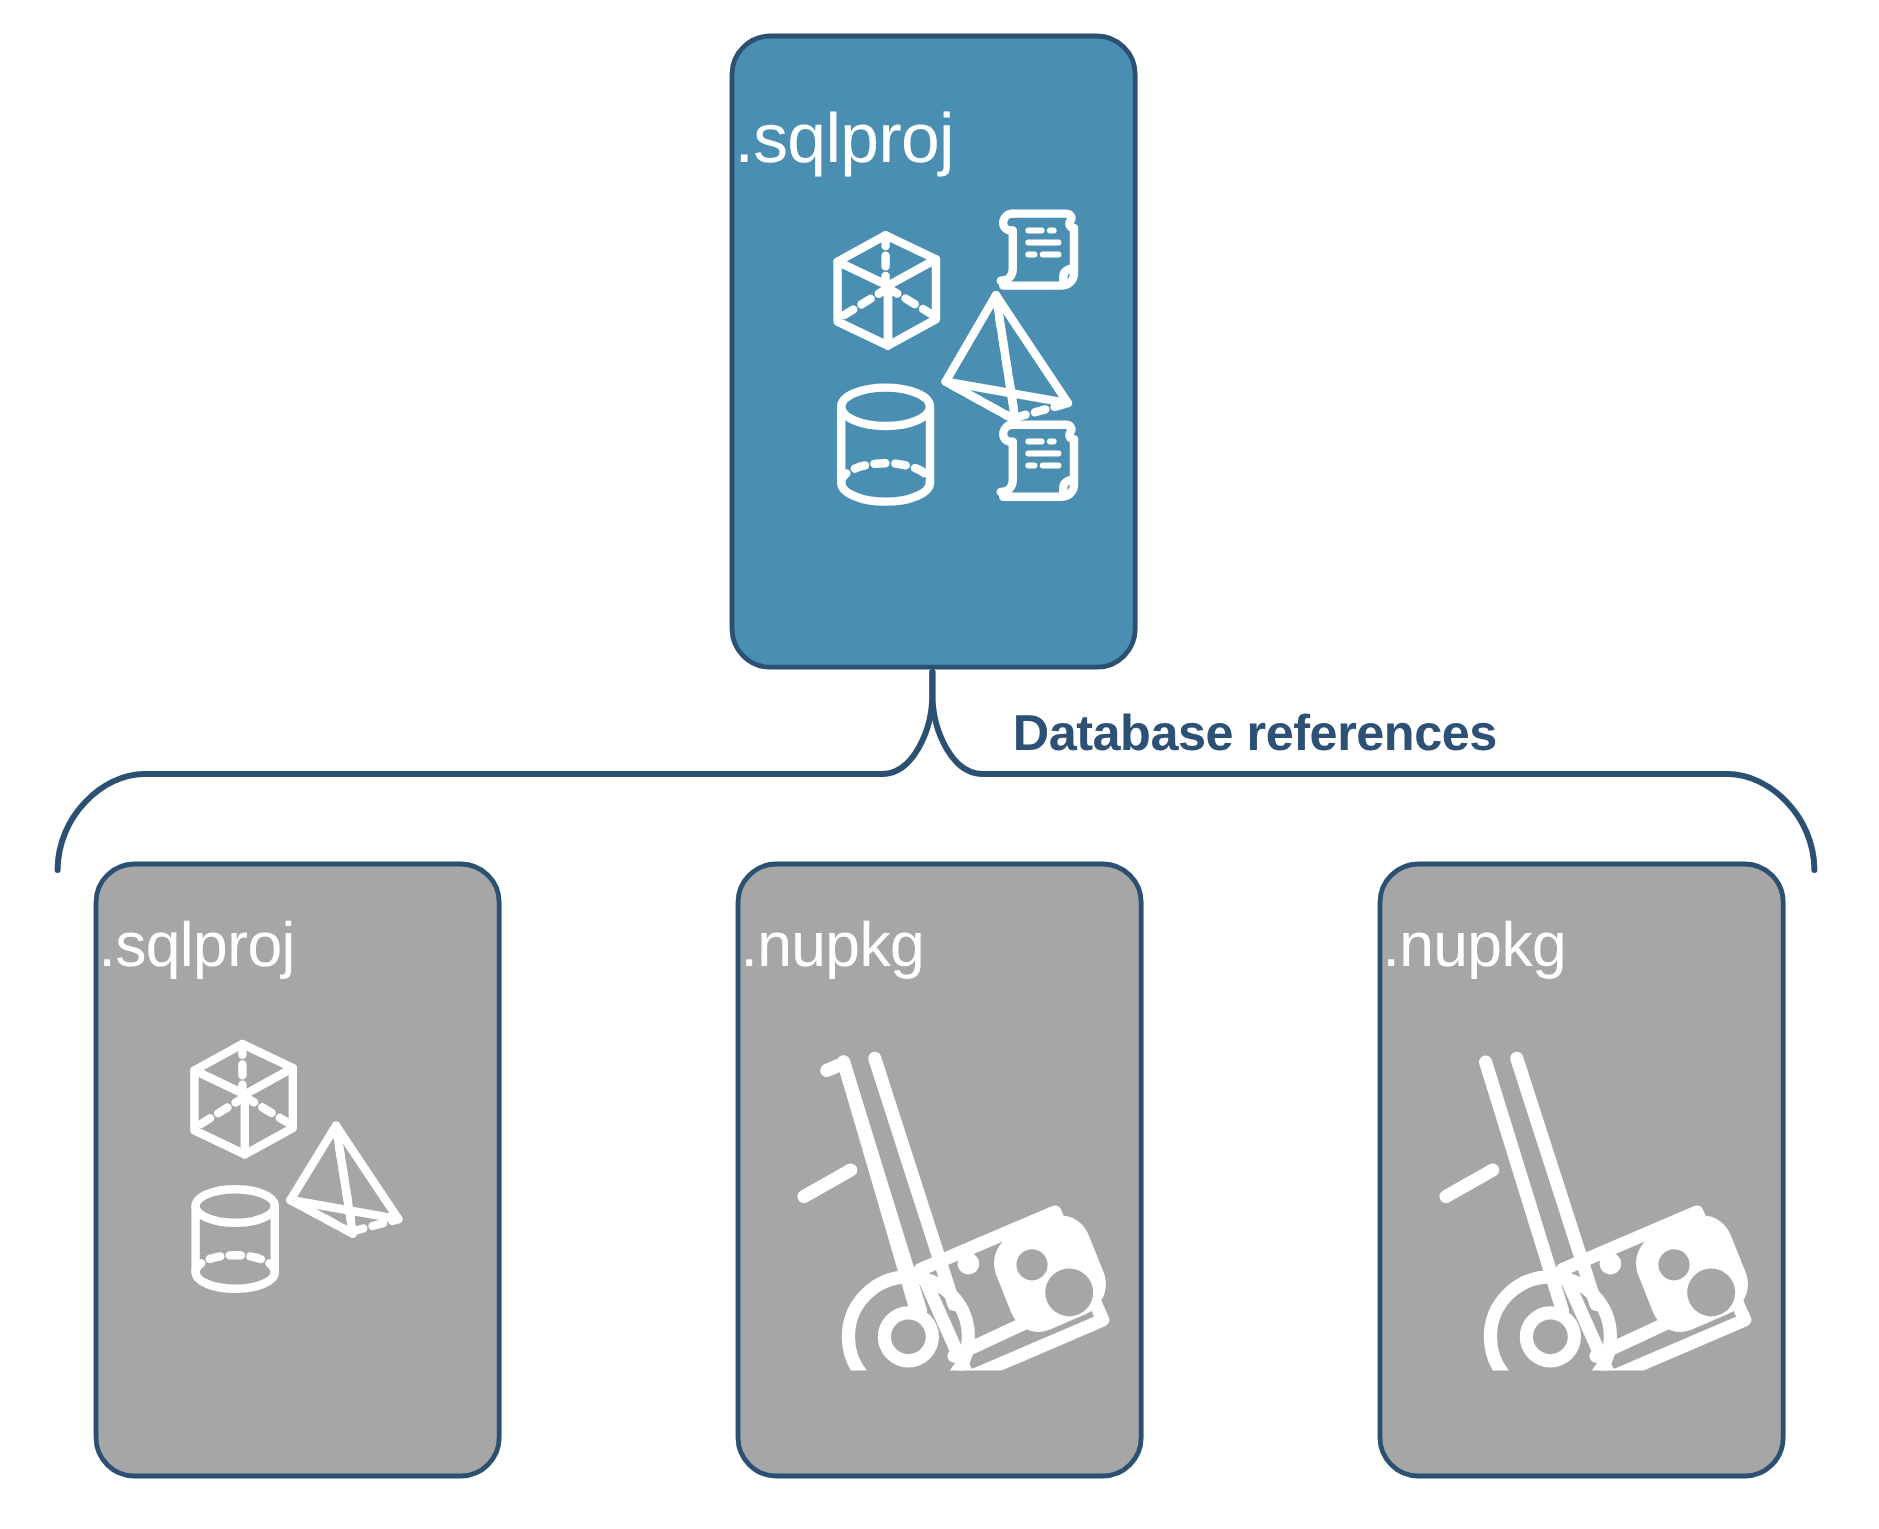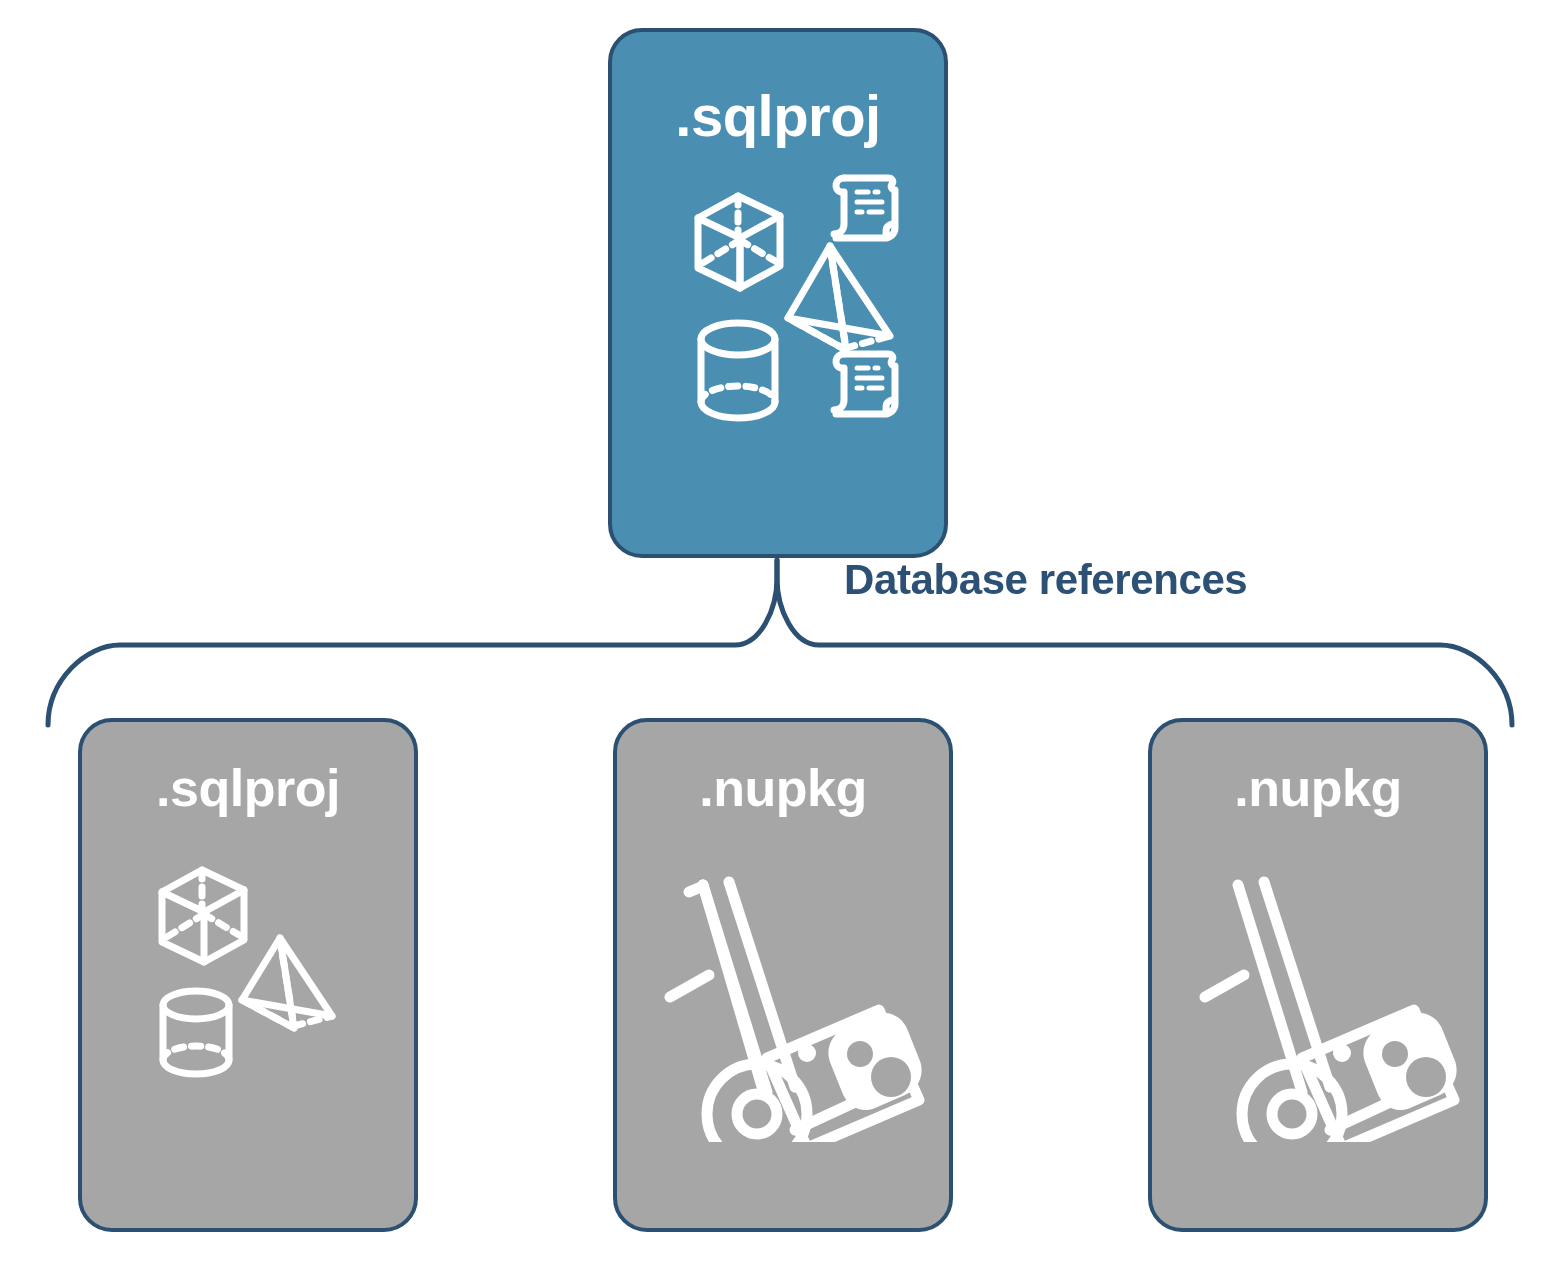--- a/index.html
+++ b/index.html
@@ -22,23 +22,23 @@
     border: 4px solid #2b5071;
     border-radius: 34px;
     box-sizing: border-box;
   }
   .node.primary { background: #4a8fb1; }
   .node.secondary { background: #a6a6a6; }
   .node-title {
     position: absolute;
     left: 0;
     right: 0;
-    text-align: center;
+    text-align: left;
     color: #ffffff;
-    font-weight: bold;
+    font-weight: normal;
     letter-spacing: -0.5px;
     user-select: none;
   }
   .node.primary .node-title {
     top: 50px;
     font-size: 58px;
   }
   .node.secondary .node-title {
     top: 36px;
     font-size: 52px;
@@ -133,21 +133,21 @@
       <path d="M777 10 L777 28
                C777 60 760 95 735 95
                L120 95
                C86 95 48 130 48 175" fill="none" stroke="#2b5071" stroke-width="5" stroke-linecap="round"></path>
       <path d="M777 10 L777 28
                C777 60 794 95 819 95
                L1440 95
                C1474 95 1512 130 1512 175" fill="none" stroke="#2b5071" stroke-width="5" stroke-linecap="round"></path>
     </svg>
   </div>
-  <div class="bracket-label" style="left:844px; top:556px;">Database references</div>
+  <div class="bracket-label" style="left:844px; top:587px;">Database references</div>
 
   <div class="node secondary" style="left:78px; top:718px; width:340px; height:514px;">
     <div class="node-title">.sqlproj</div>
     <div class="node-art" style="top:130px; height:240px;">
       <svg width="340" height="240" viewBox="0 0 340 240">
         <g fill="none" stroke="#ffffff" stroke-width="7" stroke-linecap="round" stroke-linejoin="round">
 
           <g transform="translate(80,18)">
             <path d="M0 22 L40 0 L82 20 L82 70 L42 92 L0 72 Z"></path>
             <path d="M0 22 L42 42 L82 20"></path>

